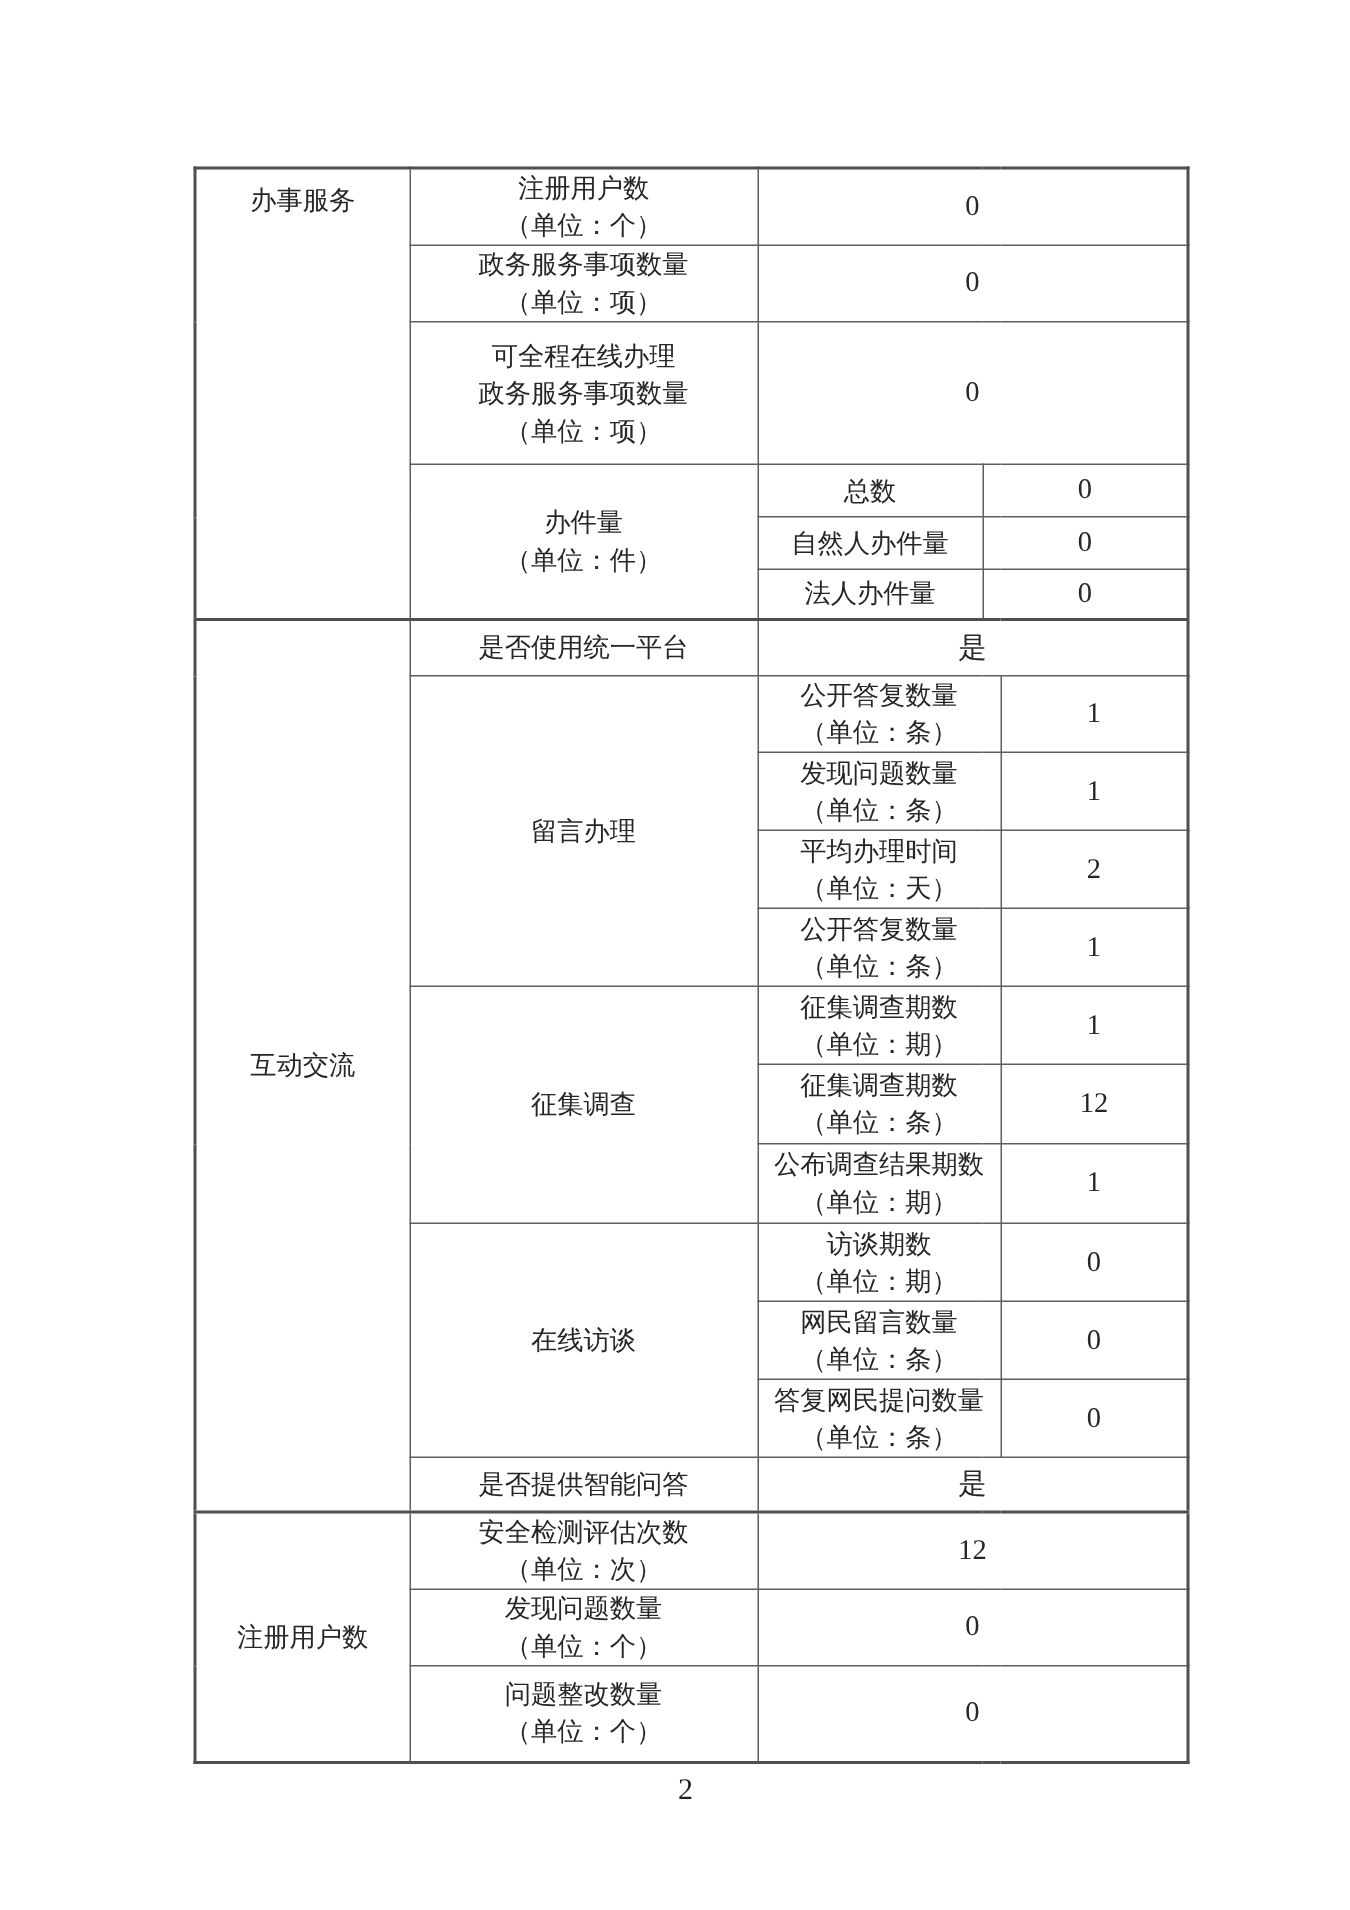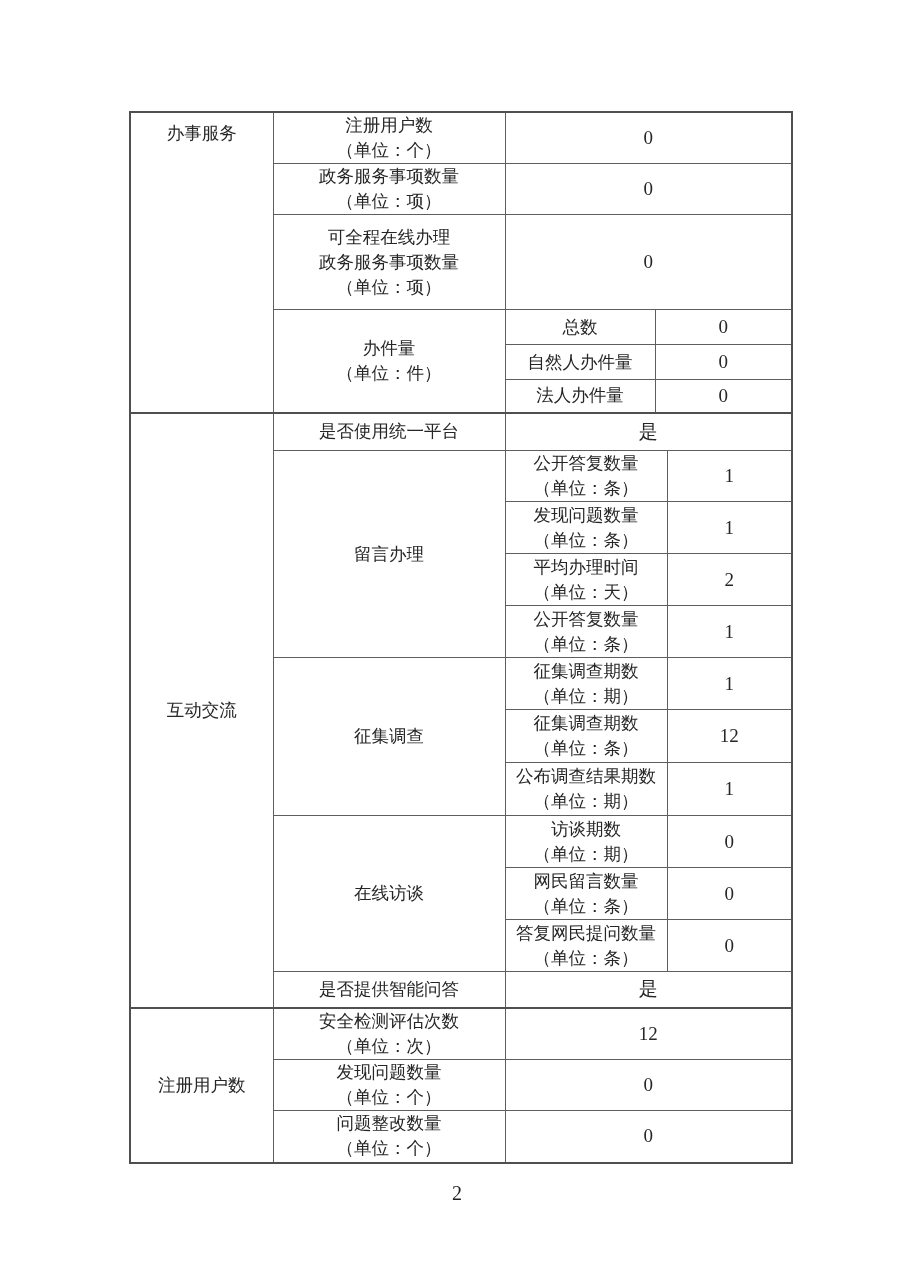--- a/index.html
+++ b/index.html
@@ -169,21 +169,21 @@
     <td rowspan="3">注册用户数</td>
     <td>安全检测评估次数
 （单位：次）</td>
     <td class="val" colspan="3">12</td>
   </tr>
   <tr style="height:51px">
     <td>发现问题数量
 （单位：个）</td>
     <td class="val" colspan="3">0</td>
   </tr>
-  <tr style="height:52px">
+  <tr style="height:64px">
     <td>问题整改数量
 （单位：个）</td>
     <td class="val" colspan="3">0</td>
   </tr>
 </tbody>
   </table>
 
 <div class="page-number">2</div>
 
 </body></html>

